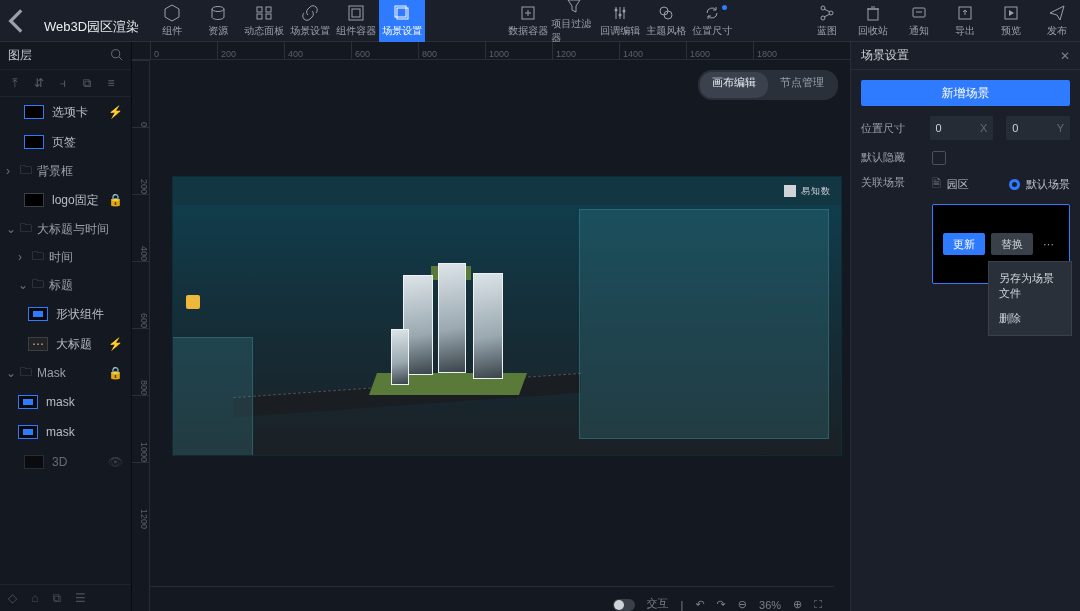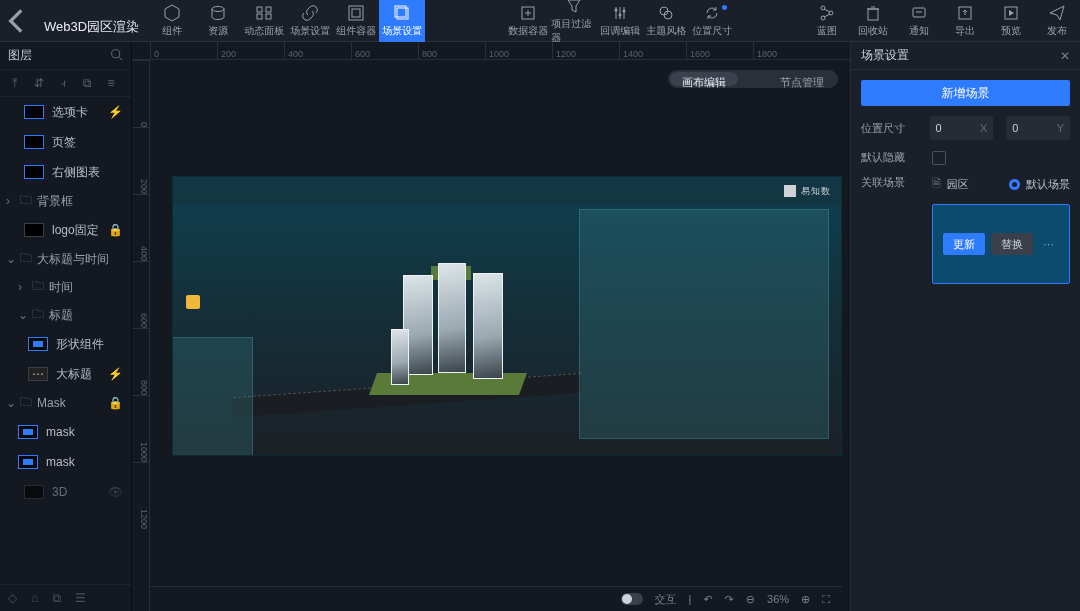--- a/index.html
+++ b/index.html
@@ -36,21 +36,21 @@
 .indent2 { padding-left:28px; }
 .side-foot { display:flex; gap:14px; padding:6px 8px; color:#4a5058; border-top:1px solid #1e232d; }
 
 .canvas-area { flex:1; position:relative; background:#141820; display:flex; flex-direction:column; }
 .ruler-h { height:18px; background:#141820; border-bottom:1px solid #272c35; display:flex; font-size:9px; color:#5a606a; }
 .ruler-h .tick { width:67px; padding-left:3px; border-left:1px solid #2a2f39; display:flex; align-items:flex-end; }
 .cbody { flex:1; display:flex; min-height:0; }
 .ruler-v { width:18px; background:#141820; border-right:1px solid #272c35; display:flex; flex-direction:column; font-size:9px; color:#5a606a; }
 .ruler-v .tick { height:67px; padding-top:3px; border-top:1px solid #2a2f39; writing-mode:vertical-rl; display:flex; justify-content:flex-end; }
 .cstage { flex:1; position:relative; background:#141820; overflow:hidden; }
-.mode-pills { position:absolute; top:10px; right:12px; display:flex; background:#2a303a; border-radius:14px; padding:2px; height:18px;gap:30px; }
+.mode-pills { position:absolute; top:10px; right:12px; display:flex; background:#2a303a; border-radius:14px; padding:2px; height:30px; }
 .mode-pills .pill { padding:3px 12px; font-size:11px; color:#9aa0aa; border-radius:12px; }
 .mode-pills .pill.on { background:#3c424d; color:#e8ecf2; }
 .scene { position:absolute; left:22px; top:116px; width:670px; height:280px; background:linear-gradient(180deg,#0f4050 0%,#14303b 45%,#1b2025 100%); border:1px solid #0a2d38; }
 .scene-top { position:absolute; top:0; left:0; right:0; height:28px; background:rgba(20,50,60,.6); display:flex; align-items:center; padding:0 10px;justify-content:flex-end; }
 .scene-top .logo { width:12px; height:12px; background:#cfd3d8; margin-right:5px; }
 .scene-top .brand { font-size:9px; color:#d0d4d8; letter-spacing:1px; }
 .pane-r { position:absolute; right:12px; top:32px; width:250px; height:230px; background:rgba(60,140,150,.25); border:1px solid rgba(80,170,180,.3); }
 .pane-l { position:absolute; left:0; bottom:0; width:80px; height:118px; background:rgba(60,140,150,.25); border-top:1px solid rgba(80,170,180,.3); border-right:1px solid rgba(80,170,180,.3); }
 .badge-y { position:absolute; left:13px; top:118px; width:14px; height:14px; background:#f0b83a; border-radius:2px; }
 .ground { position:absolute; left:60px; bottom:0; right:260px; top:40px; perspective:400px; }
@@ -59,39 +59,39 @@
 .b2 { left:205px; bottom:82px; width:28px; height:110px; }
 .b3 { left:240px; bottom:76px; width:30px; height:106px; }
 .b4 { left:158px; bottom:70px; width:18px; height:56px; }
 .green { position:absolute; background:#5a7a3a; }
 .g1 { left:140px; bottom:60px; width:150px; height:22px; transform:skewX(-20deg); }
 .g2 { left:198px; bottom:175px; width:40px; height:14px; }
 .road { position:absolute; background:#1a1e23; border-top:1px dashed #4a5058; }
 .r1 { left:0; right:0; bottom:50px; height:20px; transform:skewY(-4deg); }
 .hint { position:absolute; right:12px; bottom:118px; display:flex; gap:10px; font-size:11px; color:#7a808a; }
 
-.bott { position:absolute; left:0; right:8px; bottom:0; height:25px; background:#141820; border-top:1px solid #272c35; display:flex; align-items:center; gap:12px; padding:0 12px; color:#7a808a; font-size:11px; justify-content:flex-end; }
+.bott { position:absolute; left:0; right:16px; bottom:0; height:25px; background:#141820; border-top:1px solid #272c35; display:flex; align-items:flex-end; gap:12px; padding:0 12px; color:#7a808a; font-size:11px; justify-content:flex-end; }
 .bott .tgl { width:22px; height:12px; background:#3a404a; border-radius:6px; position:relative; }
 .bott .tgl::after { content:""; width:10px; height:10px; border-radius:5px; background:#cfd3d8; position:absolute; top:1px; left:1px; }
 
 .inspector { width:230px; background:#1a1f29; border-left:1px solid #272c35; display:flex; flex-direction:column; }
 .insp-head { display:flex; align-items:center; height:28px; padding:0 10px; border-bottom:1px solid #272c35; font-size:12px; color:#d0d4d8; }
 .insp-head .x { margin-left:auto; color:#7a808a; }
 .insp-body { padding:10px; display:flex; flex-direction:column; gap:10px; flex:1; position:relative; }
 .btn-primary { background:#2f7bff; color:#fff; height:26px; display:flex; align-items:center; justify-content:center; font-size:12px; border-radius:2px; }
 .prop-row { display:flex; align-items:center; gap:13px; }
 .prop-row .plab { width:58px; font-size:11px; color:#9aa0aa; }
 .num-in { background:#262c36; height:24px; width:66px; display:flex; align-items:center; padding:0 6px; font-size:11px; color:#cfd3d8; border-radius:2px; }
 .num-in .suf { margin-left:auto; color:#636975; }
 .lock-ic { color:#7a808a; width:12px; text-align:center; }
 .chk { width:14px; height:14px; border:1px solid #4a5058; border-radius:2px; }
 .link-scene { display:flex; align-items:center; gap:6px; font-size:11px; color:#b8bdc6; }
 .link-scene .ic { color:#7a808a; }
 .radio { width:11px; height:11px; border:3px solid #2f7bff; border-radius:50%; }
-.scene-card { border:1px solid #2f7bff; height:80px; border-radius:2px; background:#0c4a6e; display:flex; align-items:center; justify-content:center; gap:6px; position:relative; }
+.scene-card { border:1px solid #2f7bff; height:80px; border-radius:2px; background:#000000; display:flex; align-items:center; justify-content:center; gap:6px; position:relative; }
 .sbtn { height:22px; padding:0 10px; font-size:11px; display:flex; align-items:center; border-radius:2px; }
 .sbtn.upd { background:#2f7bff; color:#fff; }
 .sbtn.rep { background:#3a404a; color:#cfd3d8; }
 .sbtn.more { color:#9aa0aa; padding:0 4px; letter-spacing:1px; }
 .dropdown { position:absolute; top:56px; right:-3px; background:#2a303a; border:1px solid #3a404a; padding:4px 0; width:84px; z-index:5; }
 .dropdown .dd-item { padding:5px 10px; font-size:11px; color:#cfd3d8; }
 svg { width:100%; height:100%; }
 </style>
 </head>
 <body>
@@ -291,24 +291,20 @@
       </div>
       <div class="tree">
         <div class="tree-row">
             <span class="thumb"></span>
             <span>选项卡</span>
             <span class="rlock">⚡</span>
           </div>
         <div class="tree-row">
             <span class="thumb"></span>
             <span>页签</span>
-          </div>
-        <div class="tree-row">
-            <span class="thumb"></span>
-            <span>右侧图表</span>
           </div>
         <div class="tree-group">
             <span class="chev">›</span>
             <span class="fold">🗀</span>
             <span>背景框</span>
           </div>
         <div class="tree-row">
             <span class="thumb plain"></span>
             <span>logo固定</span>
             <span class="rlock">🔒</span>
@@ -463,19 +459,23 @@
                 </span>
               <span class="link-scene">
                   <span class="radio"></span>
                   <span>默认场景</span>
                 </span>
             </div>
             <div class="scene-card">
               <div class="sbtn upd">更新</div>
               <div class="sbtn rep">替换</div>
               <div class="sbtn more">⋯</div>
+              <div class="dropdown">
+                <div class="dd-item">另存为场景文件</div>
+                <div class="dd-item">删除</div>
+              </div>
             </div>
           </div>
         </div>
       </div>
     </div>
   </div>
 </div>
 
 </body></html>

